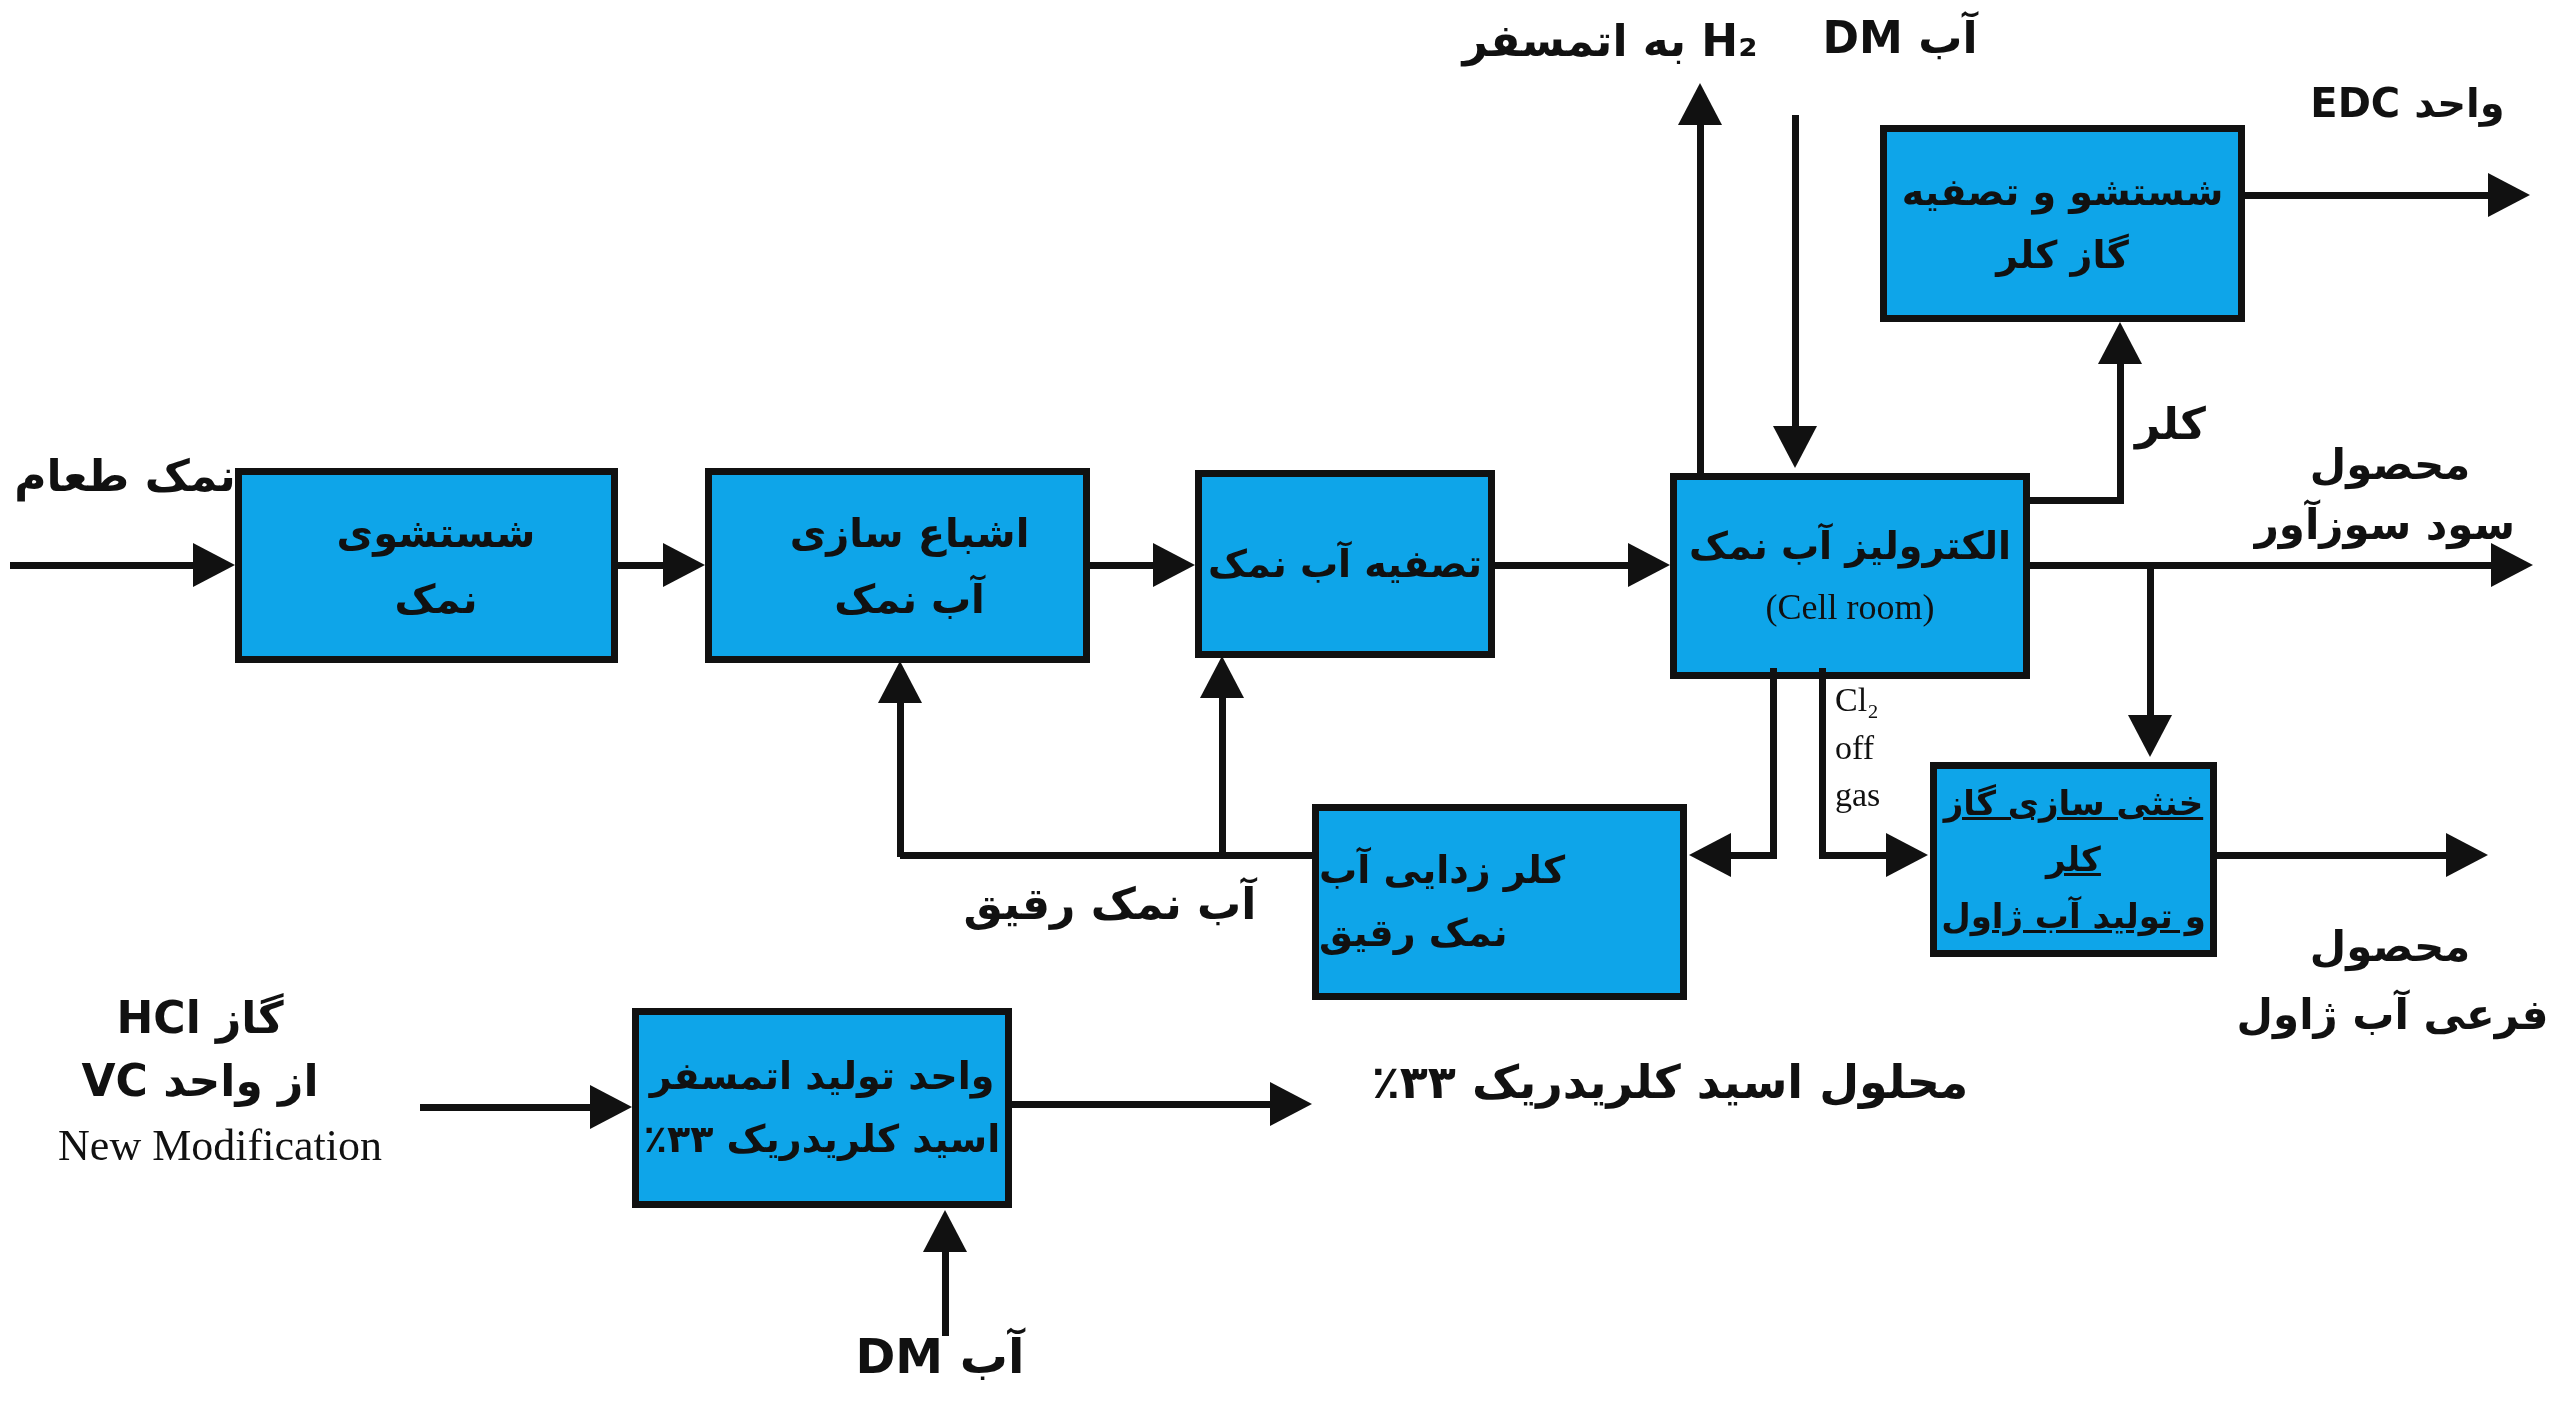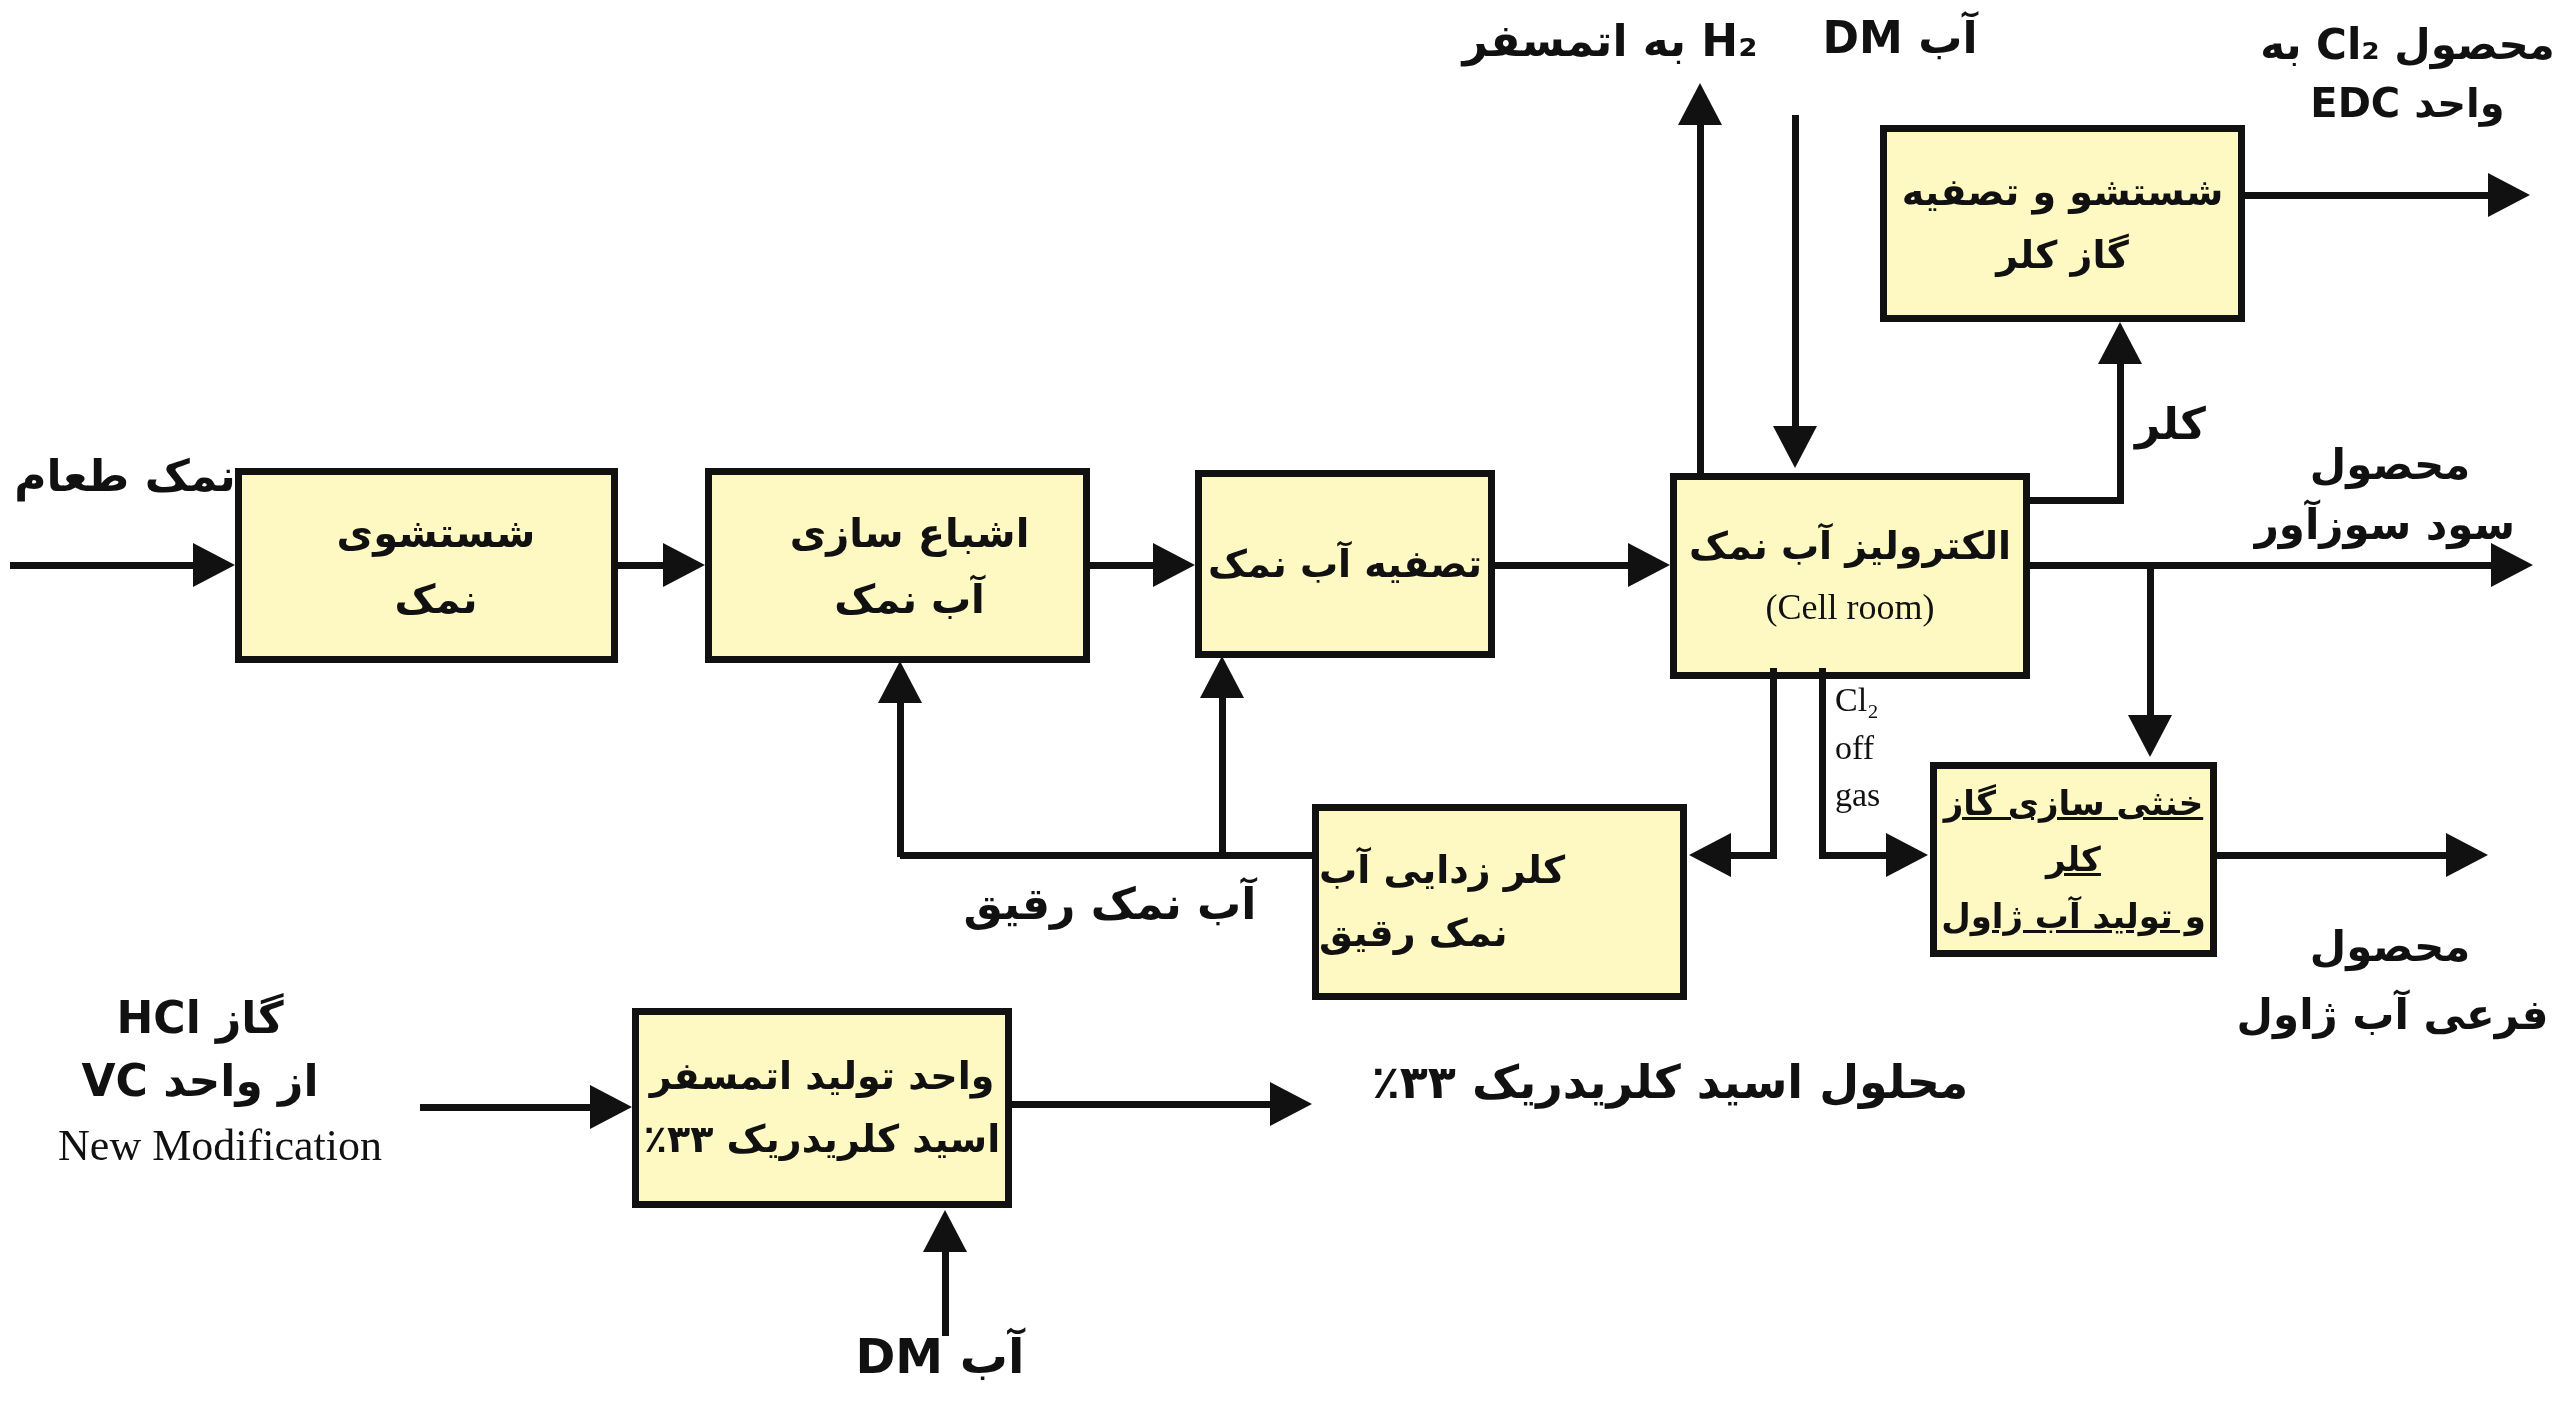--- a/index.html
+++ b/index.html
@@ -8,21 +8,21 @@
     width:2560px;height:1402px;
     background:#fff;
     font-family:"DejaVu Sans",sans-serif;
     color:#111;
     overflow:hidden;
   }
   .box{
     position:absolute;
     box-sizing:border-box;
     border:7px solid #111;
-    background:#fef9c3;
+    background:#0ea5e9;
     display:flex;flex-direction:column;
     align-items:center;justify-content:center;
     text-align:center;
     font-weight:bold;font-size:40px;line-height:1.65;
     direction:rtl;
   }
   .box .latin{font-family:"Liberation Serif",serif;font-weight:normal;font-size:36px;direction:ltr;}
   .box.small{font-size:34px;text-decoration:underline;}
   .box.med{font-size:38px;}
   .hline,.vline{position:absolute;background:#111;}
@@ -143,21 +143,20 @@
   <div class="ar right" style="left:1270px;top:1082px;"></div>
 
   <div class="vline" style="left:942px;top:1248px;height:88px;"></div>
   <div class="ar up" style="left:923px;top:1210px;"></div>
 
   <div class="lbl" style="left:5px;top:450px;width:240px;">نمک طعام</div>
 
   <div class="lbl" style="left:1430px;top:15px;width:360px;">H₂ به اتمسفر</div>
   <div class="lbl" style="left:1795px;top:12px;width:210px;">آب DM</div>
 
-  <div class="lbl" style="left:2260px;top:20px;width:295px;font-size:42px;">محصول Cl₂ به</div>
   <div class="lbl" style="left:2260px;top:80px;width:295px;font-size:40px;">واحد EDC</div>
 
   <div class="lbl" style="left:2135px;top:398px;">کلر</div>
 
   <div class="lbl" style="left:2290px;top:440px;width:200px;font-size:42px;">محصول</div>
   <div class="lbl" style="left:2255px;top:500px;width:260px;font-size:42px;">سود سوزآور</div>
 
   <div class="lbl offgas" style="left:1835px;top:676px;width:100px;">
     <div>Cl₂</div>
     <div>off</div>

